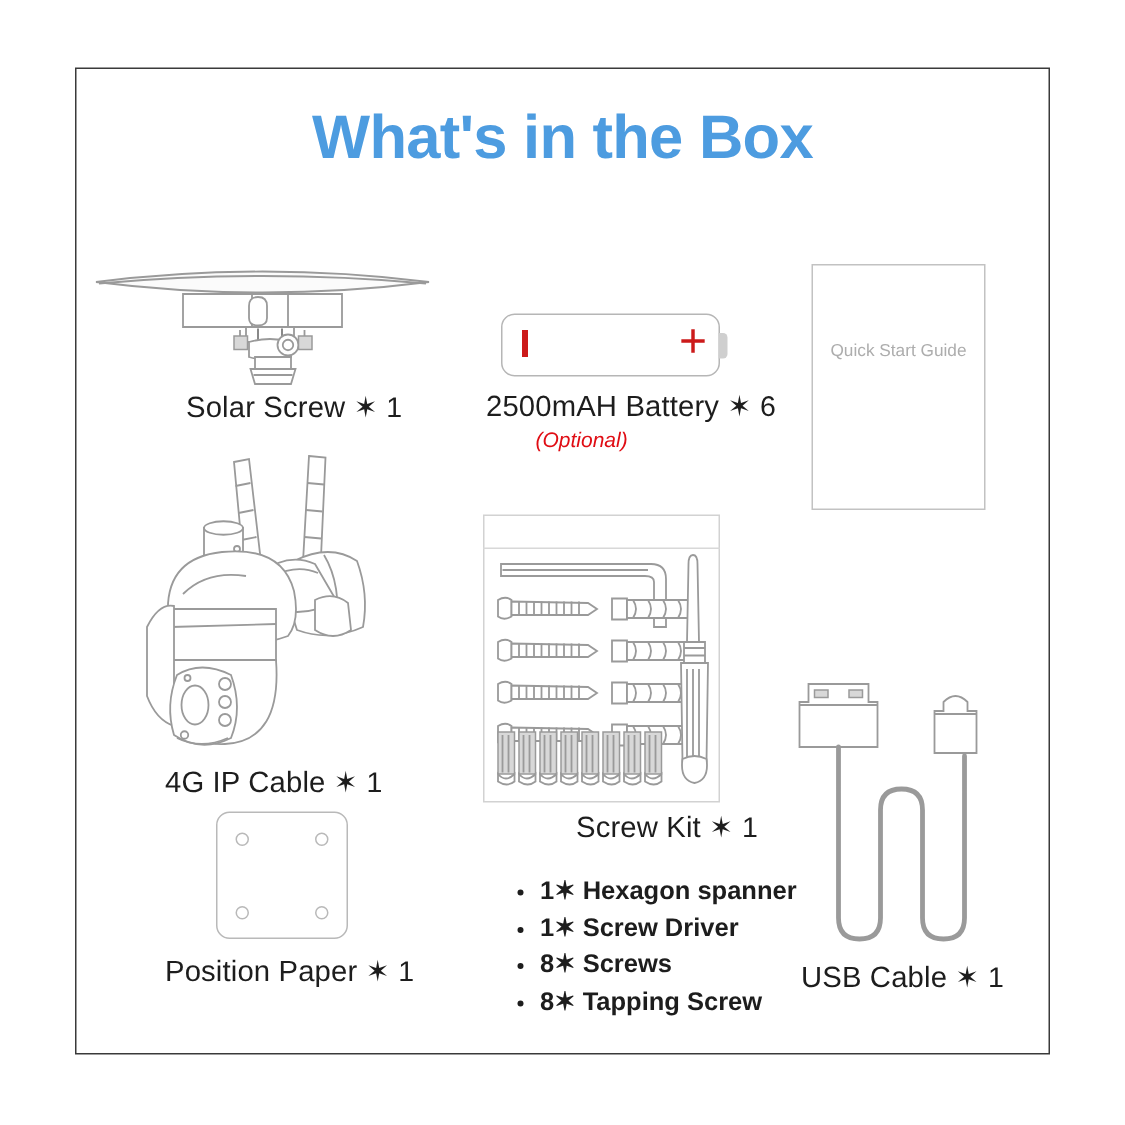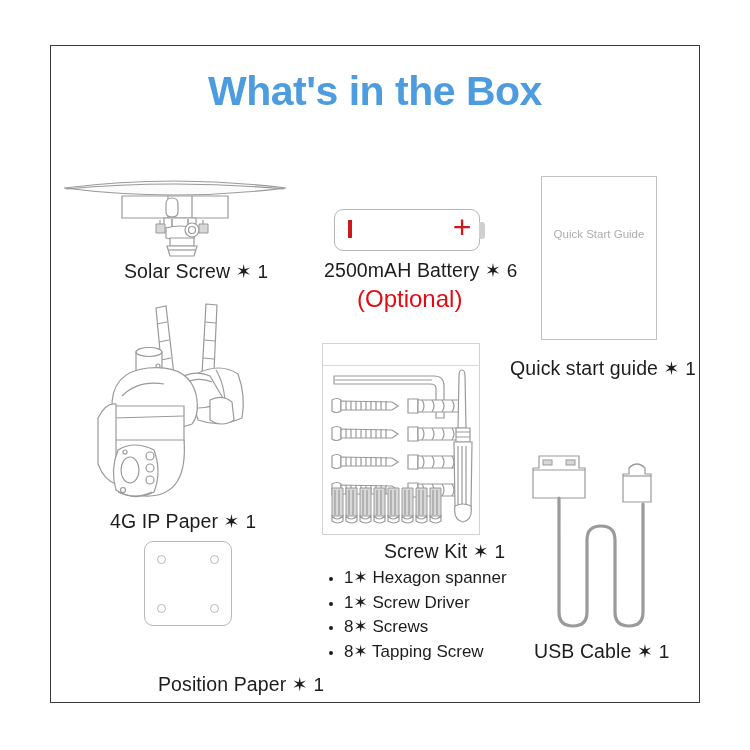--- a/index.html
+++ b/index.html
@@ -48,23 +48,24 @@
     color: #1d1d1d;
     white-space: nowrap;
     letter-spacing: 0.1px;
   }
   .caption .qty {
     font-size: 19px;
     letter-spacing: 0.3px;
   }
   .optional {
     position: absolute;
-    font-size: 24px;
+    font-size: 14px;
     color: #e00d14;
     white-space: nowrap;
+    font-style: italic;
   }
   .art { position: absolute; }
 
   
   #battery-art {
     position: absolute;
     left: 334px;
     top: 209px;
     width: 146px;
     height: 42px;
@@ -172,23 +173,24 @@
     top: 566px;
     width: 200px;
   }
   #kit-list li {
     font-size: 17px;
     color: #1d1d1d;
     line-height: 24.5px;
     white-space: nowrap;
   }
   #kit-list {
-    margin: 0;
+    margin: 16px;
     padding-left: 15px;
     list-style-type: disc;
+    font-weight: bold;
   }
   #kit-list li::marker { font-size: 13px; }
 
   svg { display: block; overflow: visible; }
   .ln { fill: none; stroke: #9a9a9a; stroke-width: 1.2; }
   .ln-d { fill: none; stroke: #7d7d7d; stroke-width: 1.2; }
   .fill-lt { fill: #fbfbfb; stroke: #9a9a9a; stroke-width: 1.2; }
   .fill-gr { fill: #d8d8d8; stroke: #9a9a9a; stroke-width: 1; }
   .fill-w { fill: #ffffff; stroke: #9a9a9a; stroke-width: 1.2; }
 </style>
@@ -231,24 +233,20 @@
   <div id="battery-minus"></div>
   <div id="battery-plus">+</div>
   <div class="caption" style="left:324px; top:259px;">
     <span>2500mAH Battery</span>
     <span class="qty">✶ 6</span>
   </div>
   <div class="optional" style="left:357px; top:285px;">(Optional)</div>
 
   <div id="qsg-art"></div>
   <div id="qsg-text">Quick Start Guide</div>
-  <div class="caption" style="left:510px; top:357px;">
-    <span>Quick start guide</span>
-    <span class="qty">✶ 1</span>
-  </div>
 
   <div class="art" style="left:88px; top:300px;">
     <svg width="190" height="205" viewBox="0 0 190 205">
 
       <path class="fill-w" d="M68 8 l10 -2 l10 86 l-12 2 Z"></path>
       <path class="ln" d="M69 24 L79 22 M71 42 L81 40 M73 60 L83 58 M75 76 L85 74"></path>
       <path class="fill-w" d="M118 4 l11 1 l-4 88 l-12 -1 Z"></path>
       <path class="ln" d="M117 22 L128 23 M116 40 L127 41 M115 58 L126 59 M114 74 L125 75"></path>
 
       <path class="fill-w" d="M108 74 q24 -12 42 0 q8 22 4 44 q-22 10 -44 2 q-8 -22 -2 -46 Z"></path>
@@ -275,21 +273,21 @@
       <ellipse class="fill-w" cx="42" cy="170" rx="9" ry="13"></ellipse>
       <circle class="fill-w" cx="62" cy="156" r="4"></circle>
       <circle class="fill-w" cx="62" cy="168" r="4"></circle>
       <circle class="fill-w" cx="62" cy="180" r="4"></circle>
       <circle class="ln" cx="37" cy="152" r="2"></circle>
       <circle class="ln" cx="35" cy="190" r="2.5"></circle>
       <path class="ln" d="M30 192 q16 8 34 0"></path>
     </svg>
   </div>
   <div class="caption" style="left:110px; top:510px;">
-    <span>4G IP Paper</span>
+    <span>4G IP Cable</span>
     <span class="qty">✶ 1</span>
   </div>
 
   <div id="kit-box"></div>
   <div id="kit-box-topline"></div>
   <div class="art" style="left:330px; top:370px;">
     <svg width="146" height="160" viewBox="0 0 146 160">
 
       <path class="fill-w" d="M4 6 L104 6 q10 0 10 10 L114 48 L106 48 L106 18 q0 -4 -6 -4 L4 14 Z"></path>
       <path class="ln" d="M5 10 L102 10"></path>
@@ -397,21 +395,21 @@
     <li>1✶ Screw Driver</li>
     <li>8✶ Screws</li>
     <li>8✶ Tapping Screw</li>
   </ul>
 
   <div id="pp-art"></div>
   <div class="pp-hole" style="left:157px; top:555px;"></div>
   <div class="pp-hole" style="left:210px; top:555px;"></div>
   <div class="pp-hole" style="left:157px; top:604px;"></div>
   <div class="pp-hole" style="left:210px; top:604px;"></div>
-  <div class="caption" style="left:110px; top:673px;margin-left:48px;">
+  <div class="caption" style="left:110px; top:636px;">
     <span>Position Paper</span>
     <span class="qty">✶ 1</span>
   </div>
 
   <div class="art" style="left:525px; top:448px;">
     <svg width="140" height="190" viewBox="0 0 140 190">
 
       <path class="fill-w" d="M14 8 L54 8 L54 20 L60 20 L60 50 L8 50 L8 20 L14 20 Z"></path>
       <path class="ln" d="M8 22 L60 22"></path>
       <rect class="fill-gr" x="18" y="12" width="9" height="5"></rect>

